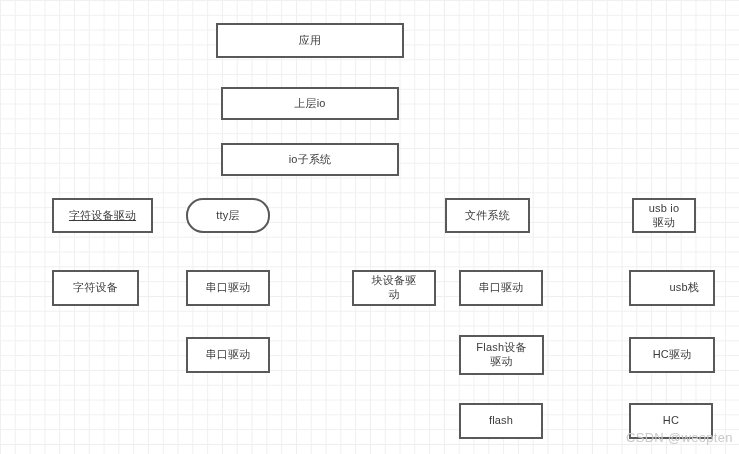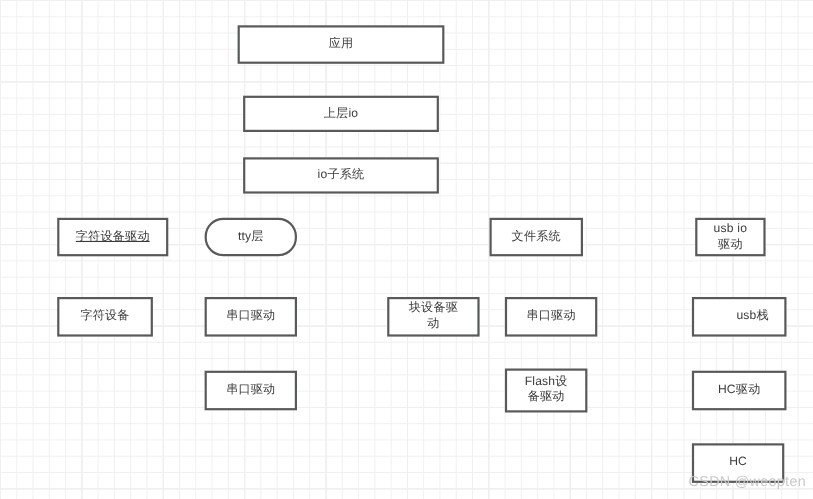--- a/index.html
+++ b/index.html
@@ -91,23 +91,26 @@
     </div>
     <div class="node" style="left: 459px; top: 270px; width: 84px; height: 36px; border-color: rgb(88, 89, 91); background: rgb(255, 255, 255); color: rgb(59, 59, 59);">
       <span class="node-label">串口驱动</span>
     </div>
     <div class="node" style="left: 629px; top: 270px; width: 86px; height: 36px; border-color: rgb(88, 89, 91); background: rgb(255, 255, 255); color: rgb(59, 59, 59); justify-content: flex-end;">
       <span class="node-label">usb栈</span>
     </div>
     <div class="node" style="left: 186px; top: 337px; width: 84px; height: 36px; border-color: rgb(88, 89, 91); background: rgb(255, 255, 255); color: rgb(59, 59, 59);">
       <span class="node-label">串口驱动</span>
     </div>
-    <div class="node" style="left: 459px; top: 335px; width: 75px; height: 40px; border-color: rgb(88, 89, 91); background: rgb(255, 255, 255); color: rgb(59, 59, 59);">
+    <div class="node" style="left: 459px; top: 335px; width: 85px; height: 40px; border-color: rgb(88, 89, 91); background: rgb(255, 255, 255); color: rgb(59, 59, 59);">
       <span class="node-label">Flash设备驱动</span>
     </div>
     <div class="node" style="left: 629px; top: 337px; width: 86px; height: 36px; border-color: rgb(88, 89, 91); background: rgb(255, 255, 255); color: rgb(59, 59, 59); text-align: center;">
       <span class="node-label">HC驱动</span>
+    </div>
+    <div class="node" style="left: 459px; top: 403px; width: 84px; height: 36px; border-color: rgb(88, 89, 91); background: rgb(255, 255, 255); color: rgb(59, 59, 59);">
+      <span class="node-label">flash</span>
     </div>
     <div class="node" style="left: 629px; top: 403px; width: 84px; height: 36px; border-color: rgb(88, 89, 91); background: rgb(255, 255, 255); color: rgb(59, 59, 59);">
       <span class="node-label">HC</span>
     </div>
     <div class="watermark" style="left: 626px; top: 430px; color: rgb(201, 201, 201);">CSDN @weopten</div>
   </div>
 
 </body></html>

